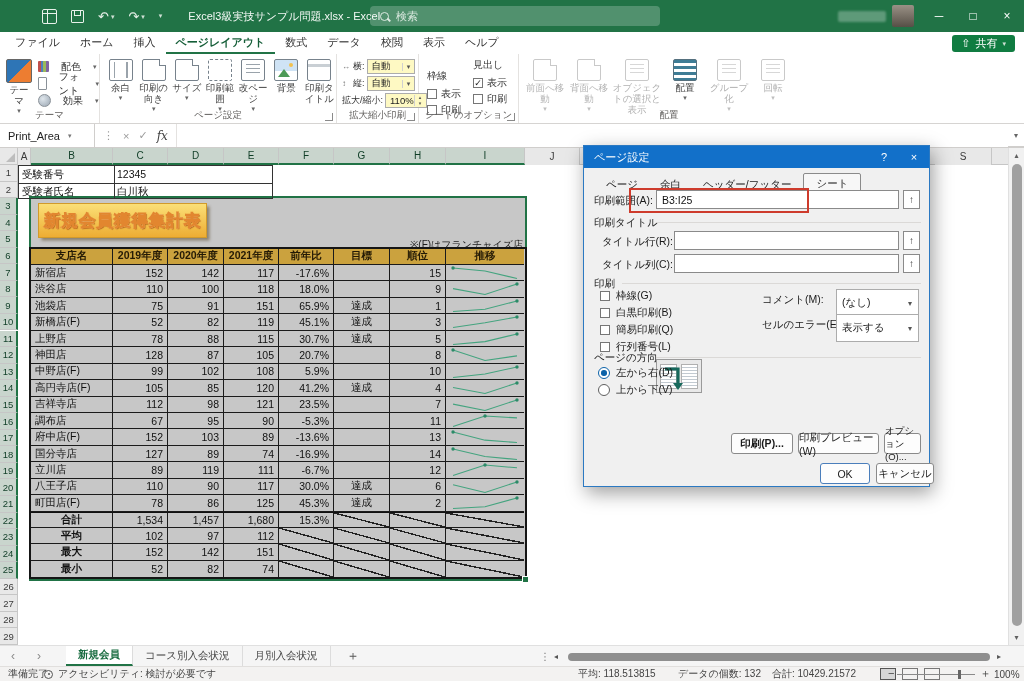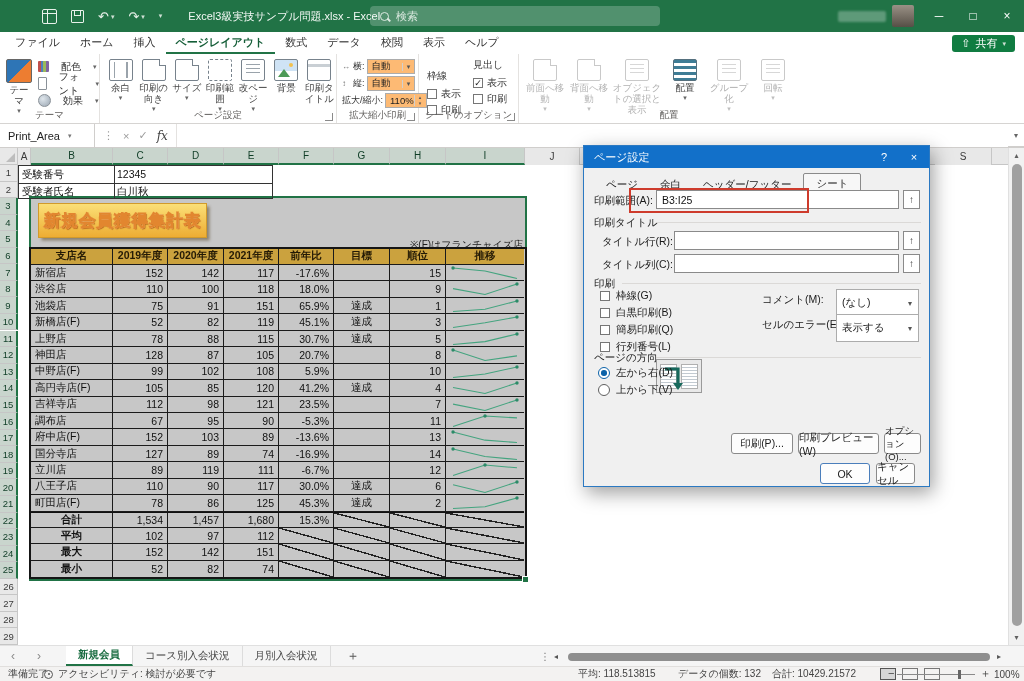--- a/index.html
+++ b/index.html
@@ -51,21 +51,21 @@
   .ric.pic:before{content:"";position:absolute;left:3px;bottom:3px;border-left:6px solid transparent;border-right:6px solid transparent;border-bottom:8px solid #4C9A57;}
   .ric.pic:after{content:"";position:absolute;right:4px;top:3px;width:4px;height:4px;border-radius:50%;background:#F2C14E;}
   .ric.titl:before{content:"";position:absolute;left:0;right:0;top:4px;height:3px;background:#C9CFD4;}
   .rlb{font-size:9.5px;color:#444;text-align:center;line-height:1.15;}
   .menu-caret{font-size:7px;color:#666;}
   .disabled{opacity:.42;filter:grayscale(1);}
   .rsmall{display:flex;align-items:center;gap:12px;font-size:10px;color:#333;height:17px;}
   .sic{width:11px;height:11px;border:1.2px solid #8a9198;border-radius:1px;}
   .sic.colors{background:linear-gradient(90deg,#C0504D 25%,#4F81BD 25% 50%,#9BBB59 50% 75%,#8064A2 75%);border:none;}
   .sic.eff{border-radius:50%;background:radial-gradient(circle at 35% 35%,#dfe6ec,#9aa6b2);}
-  .field{display:flex;align-items:center;background:#fdba74;border:1px solid #ACACAC;height:15px;box-sizing:border-box;font-size:9.5px;color:#222;}
+  .field{display:flex;align-items:center;background:#fef9c3;border:1px solid #ACACAC;height:15px;box-sizing:border-box;font-size:9.5px;color:#222;}
   .fval{flex:1;padding-left:4px;white-space:nowrap;}
   .fdrop{width:11px;text-align:center;color:#555;font-size:7px;border-left:1px solid #D0D0D0;}
   .chk{width:10px;height:10px;border:1.2px solid #767676;background:#fff;display:inline-flex;align-items:center;justify-content:center;font-size:9px;color:#222;box-sizing:border-box;}
   
   #fbar{position:absolute;left:0;top:124px;width:1024px;height:23px;background:#fff;border-bottom:1px solid #D0CECC;display:flex;align-items:center;}
   #namebox{width:95px;height:23px;border-right:1px solid #D0CECC;display:flex;align-items:center;font-size:11px;color:#222;padding-left:8px;box-sizing:border-box;gap:8px;}
   .fbtns{display:flex;align-items:center;gap:9px;padding:0 8px;color:#9a9a9a;font-size:11px;border-right:1px solid #E4E2E0;height:23px;}
   .fx{font-family:"DejaVu Serif","Liberation Serif",serif;font-style:italic;color:#444;font-size:12px;}
   
   #sheet{position:absolute;left:0;top:148px;width:1024px;height:497px;background:#fff;overflow:hidden;}
@@ -737,25 +737,25 @@
     <div id="dlg-radios"></div>
     <div id="orderPreview">
       <div class="mini-page" style="left:3px;"></div>
       <div class="mini-page" style="left:24px;"></div>
       <svg width="46" height="34" style="position:absolute;left:0;top:0;">
         <polyline points="8,9 21,9 21,24" fill="none" stroke="#17695C" stroke-width="3.2"></polyline>
         <polygon points="16,23 26,23 21,30" fill="#17695C"></polygon>
       </svg>
     </div>
 
-    <div class="dbtn" style="left:147px;top:287px;width:62px;">印刷(P)...</div>
+    <div class="dbtn" style="left:147px;top:287px;width:62px;font-weight:bold;">印刷(P)...</div>
     <div class="dbtn" style="left:214px;top:287px;width:81px;">印刷プレビュー(W)</div>
     <div class="dbtn" style="left:300px;top:287px;width:37px;font-size:9.5px;">オプション(O)...</div>
     <div class="dbtn default" style="left:236px;top:317px;width:50px;">OK</div>
-    <div class="dbtn" style="left:292px;top:317px;width:39px;">キャンセル</div>
+    <div class="dbtn" style="left:292px;top:317px;width:58px;">キャンセル</div>
   <div class="dchk-row" style="left: 16px; top: 143px;">
         <span class="chk"></span>
         <span>枠線(G)</span>
       </div>
       <div class="dchk-row" style="left: 16px; top: 160px;">
         <span class="chk"></span>
         <span>白黒印刷(B)</span>
       </div>
       <div class="dchk-row" style="left: 16px; top: 177px;">
         <span class="chk"></span>

